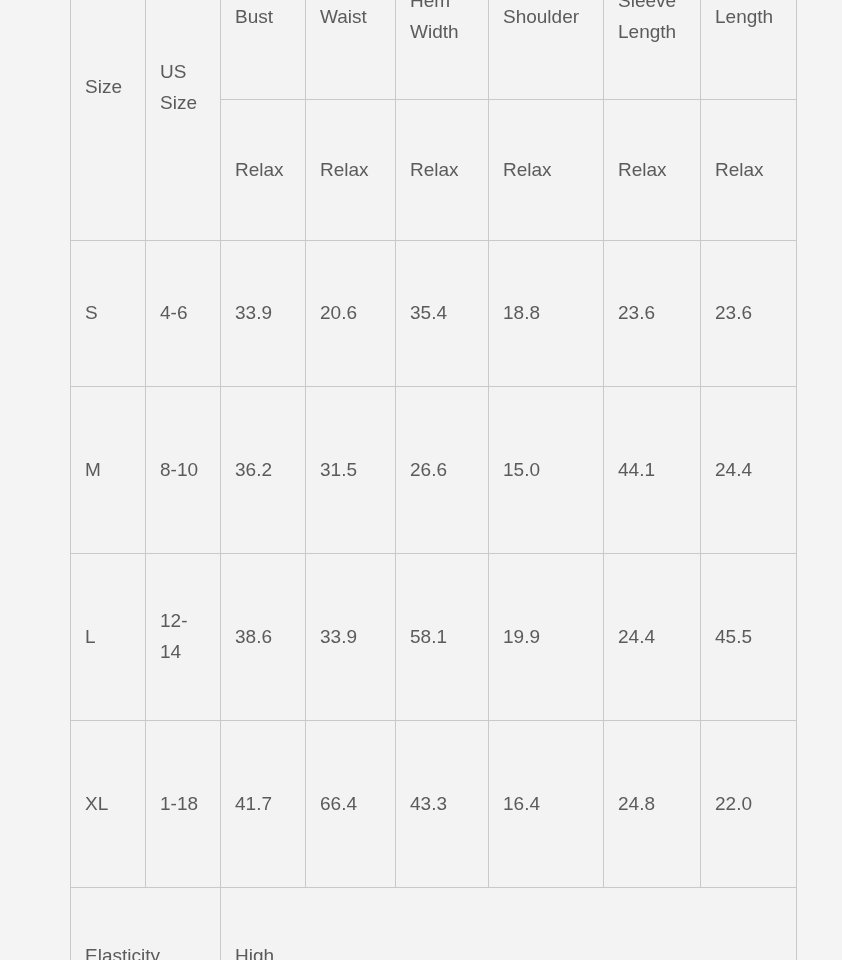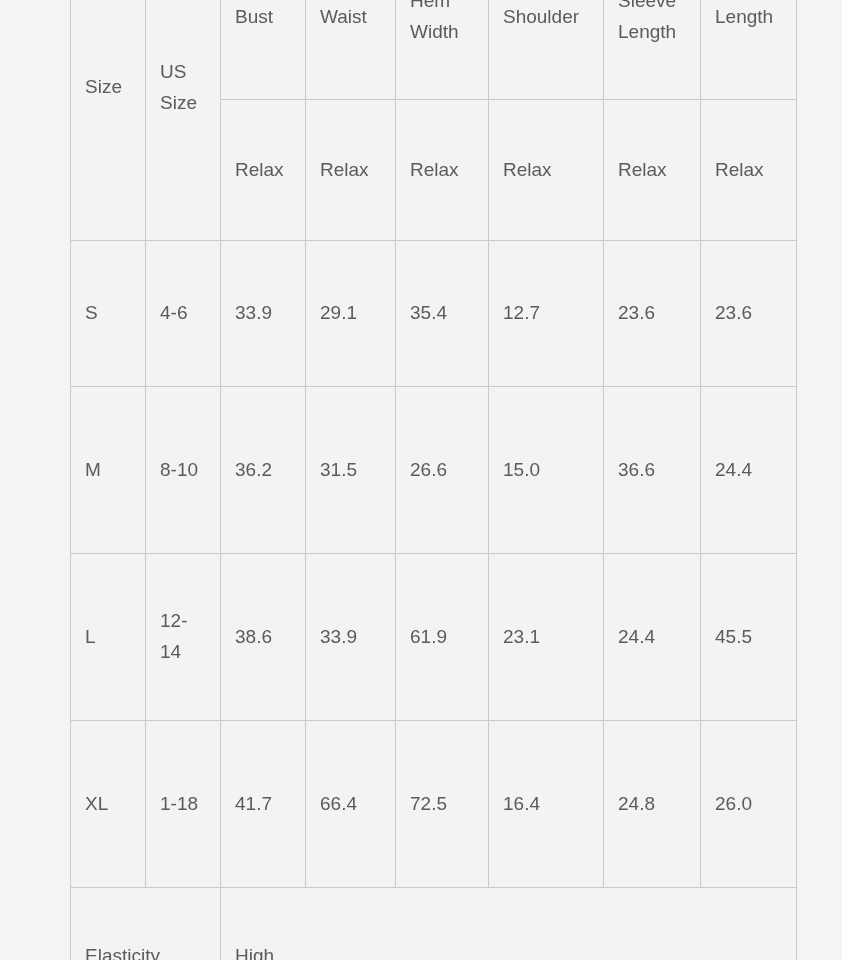--- a/index.html
+++ b/index.html
@@ -118,58 +118,58 @@
         <td>Relax</td>
         <td>Relax</td>
         <td>Relax</td>
         <td>Relax</td>
       </tr>
 
       <tr class="data-row">
         <td>S</td>
         <td>4-6</td>
         <td>33.9</td>
-        <td>29.1</td>
+        <td>20.6</td>
         <td>35.4</td>
-        <td>12.7</td>
+        <td>18.8</td>
         <td>23.6</td>
         <td>23.6</td>
       </tr>
 
       <tr class="data-row tall">
         <td>M</td>
         <td>8-10</td>
         <td>36.2</td>
         <td>31.5</td>
         <td>26.6</td>
         <td>15.0</td>
-        <td>36.6</td>
+        <td>44.1</td>
         <td>24.4</td>
       </tr>
 
       <tr class="data-row tall">
         <td>L</td>
         <td>12-14</td>
         <td>38.6</td>
         <td>33.9</td>
-        <td>61.9</td>
-        <td>23.1</td>
+        <td>58.1</td>
+        <td>19.9</td>
         <td>24.4</td>
         <td>45.5</td>
       </tr>
 
       <tr class="data-row tall">
         <td>XL</td>
         <td>1-18</td>
         <td>41.7</td>
         <td>66.4</td>
-        <td>72.5</td>
+        <td>43.3</td>
         <td>16.4</td>
         <td>24.8</td>
-        <td>26.0</td>
+        <td>22.0</td>
       </tr>
 
       <tr class="elasticity-row">
         <td colspan="2">Elasticity</td>
         <td colspan="6">High</td>
       </tr>
 
     </tbody>
   </table>
 </div>

